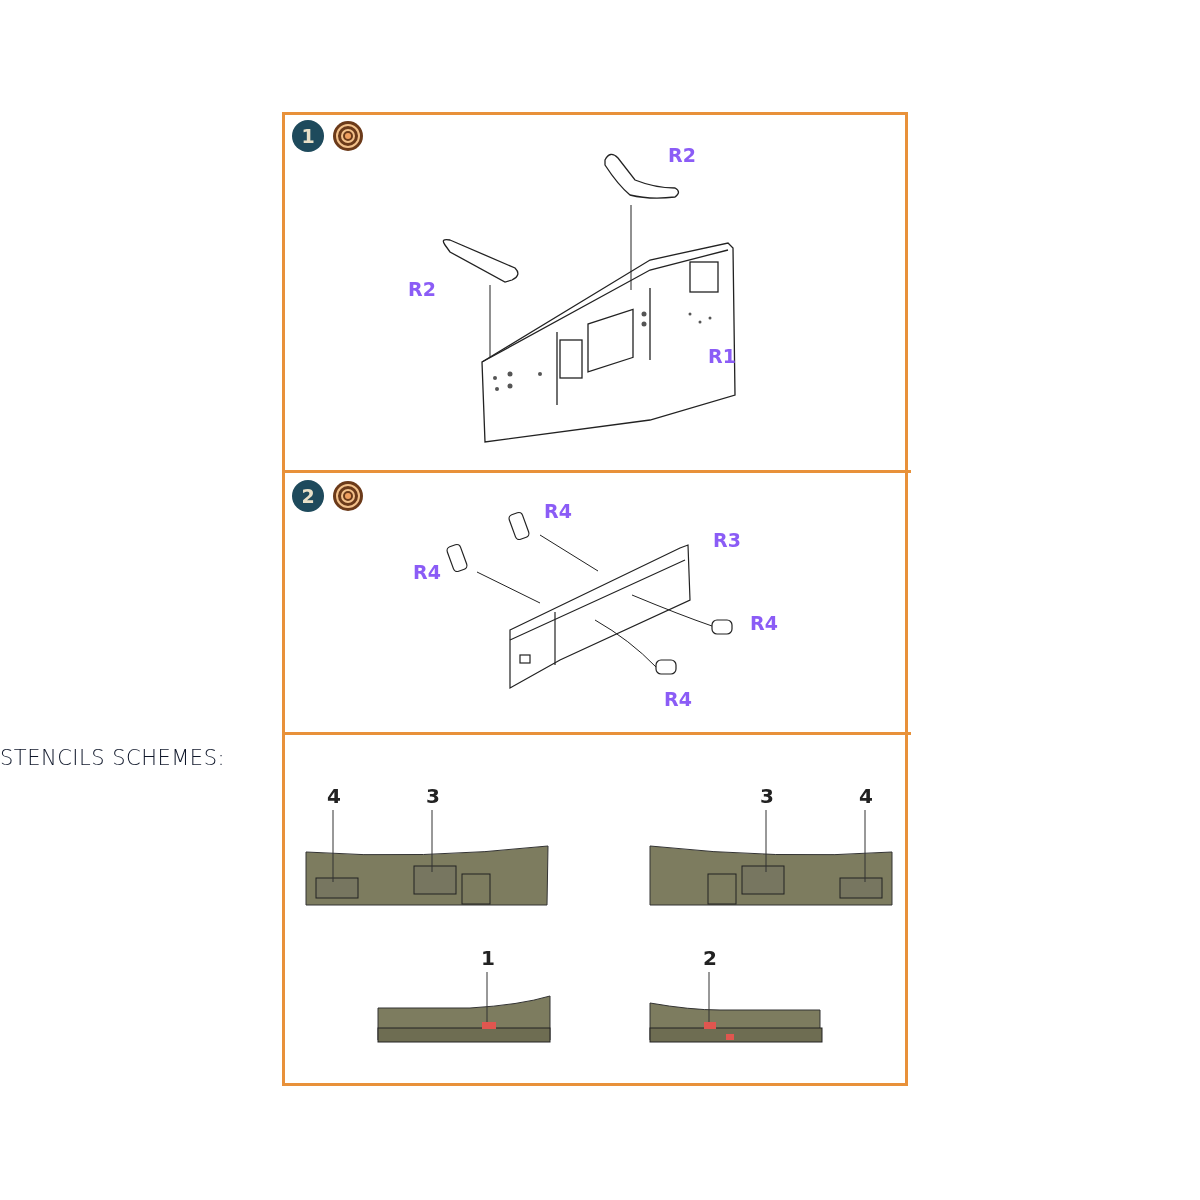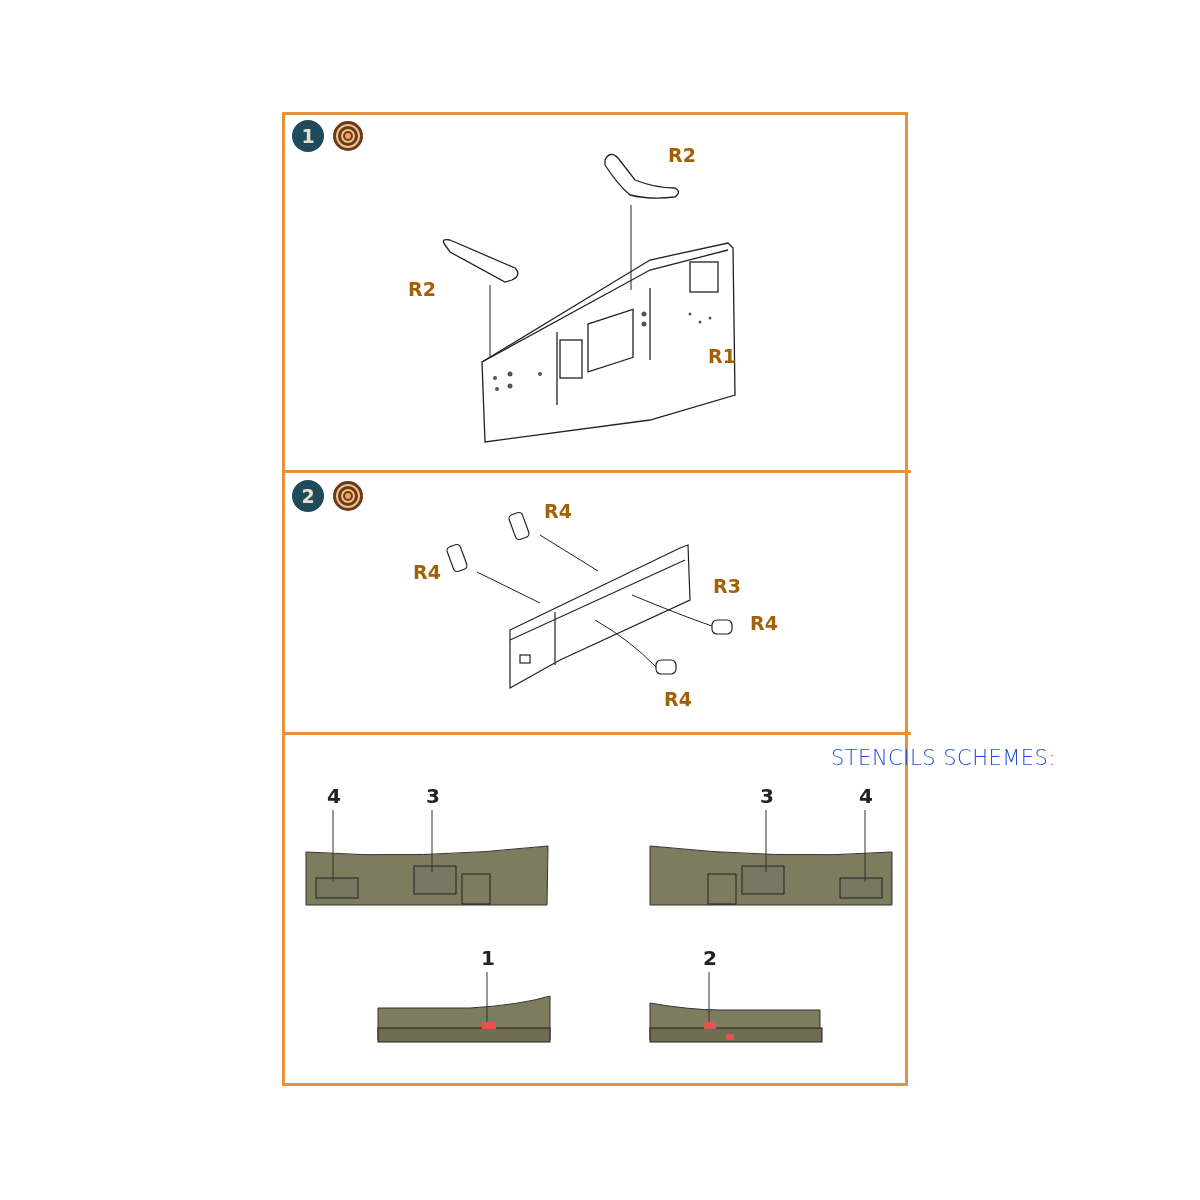--- a/index.html
+++ b/index.html
@@ -1,23 +1,23 @@
 <!DOCTYPE html>
 <html><head>
 <meta charset="utf-8">
 <style>
   html,body{margin:0;padding:0;background:#fff;}
   body{width:1200px;height:1200px;position:relative;font-family:"DejaVu Sans",sans-serif;overflow:hidden;}
   .frame{position:absolute;left:282px;top:112px;width:626px;height:974px;border:3px solid #e8913a;box-sizing:border-box;}
   .divider{position:absolute;left:282px;width:629px;height:3px;background:#e8913a;}
   .step-badge{position:absolute;width:32px;height:32px;border-radius:50%;background:#1e4a5c;color:#e8e0c8;font:bold 19px "DejaVu Sans",sans-serif;display:flex;align-items:center;justify-content:center;}
   .glue-icon{position:absolute;width:32px;height:32px;}
-  .label{position:absolute;font:bold 19px "DejaVu Sans",sans-serif;color:#a16207;}
+  .label{position:absolute;font:bold 19px "DejaVu Sans",sans-serif;color:#8b5cf6;}
   .num{position:absolute;font:bold 20px "DejaVu Sans",sans-serif;color:#222;}
-  .title{position:absolute;left:0;width:1056px;top:746px;text-align:right;font:300 21px "DejaVu Sans",sans-serif;color:#1d4ed8;letter-spacing:0.5px;}
+  .title{position:absolute;left:0;width:1056px;top:746px;text-align:left;font:300 21px "DejaVu Sans",sans-serif;color:#0f172a;letter-spacing:0.5px;}
   svg.art{position:absolute;left:0;top:0;}
 </style>
 </head>
 <body>
 
 <div class="frame"></div>
 <div class="divider" style="top:470px"></div>
 <div class="divider" style="top:732px"></div>
 
 <div class="step-badge" style="left:292px;top:120px">1</div>
@@ -91,21 +91,21 @@
   <g stroke="#222" stroke-width="1" fill="none">
     <line x1="477" y1="572" x2="540" y2="603"></line>
     <line x1="540" y1="535" x2="598" y2="571"></line>
     <path d="M632 595 Q680 615 712 626"></path>
     <path d="M595 620 Q630 640 656 667"></path>
   </g>
 </svg>
 
 <div class="label" style="left:544px;top:500px">R4</div>
 <div class="label" style="left:413px;top:561px">R4</div>
-<div class="label" style="left:713px;top:575px">R3</div>
+<div class="label" style="left:713px;top:529px">R3</div>
 <div class="label" style="left:750px;top:612px">R4</div>
 <div class="label" style="left:664px;top:688px">R4</div>
 
 <div class="title">STENCILS SCHEMES:</div>
 
 <svg class="art" width="1200" height="1200">
 
   <g>
     <path d="M306 852 Q420 860 548 846 L547 905 L306 905 Z" fill="#7d7c5f" stroke="#333" stroke-width="1"></path>
     <rect x="316" y="878" width="42" height="20" fill="#777660" stroke="#222"></rect>

